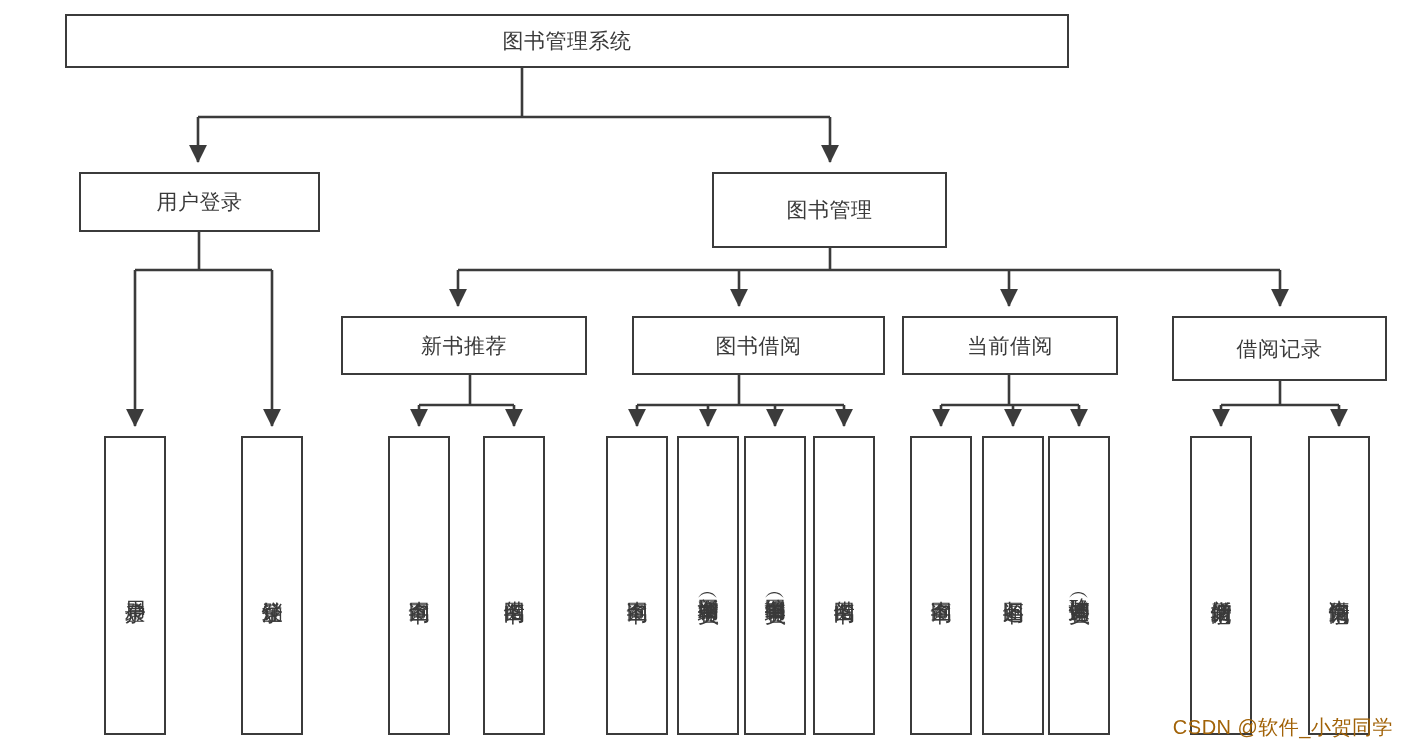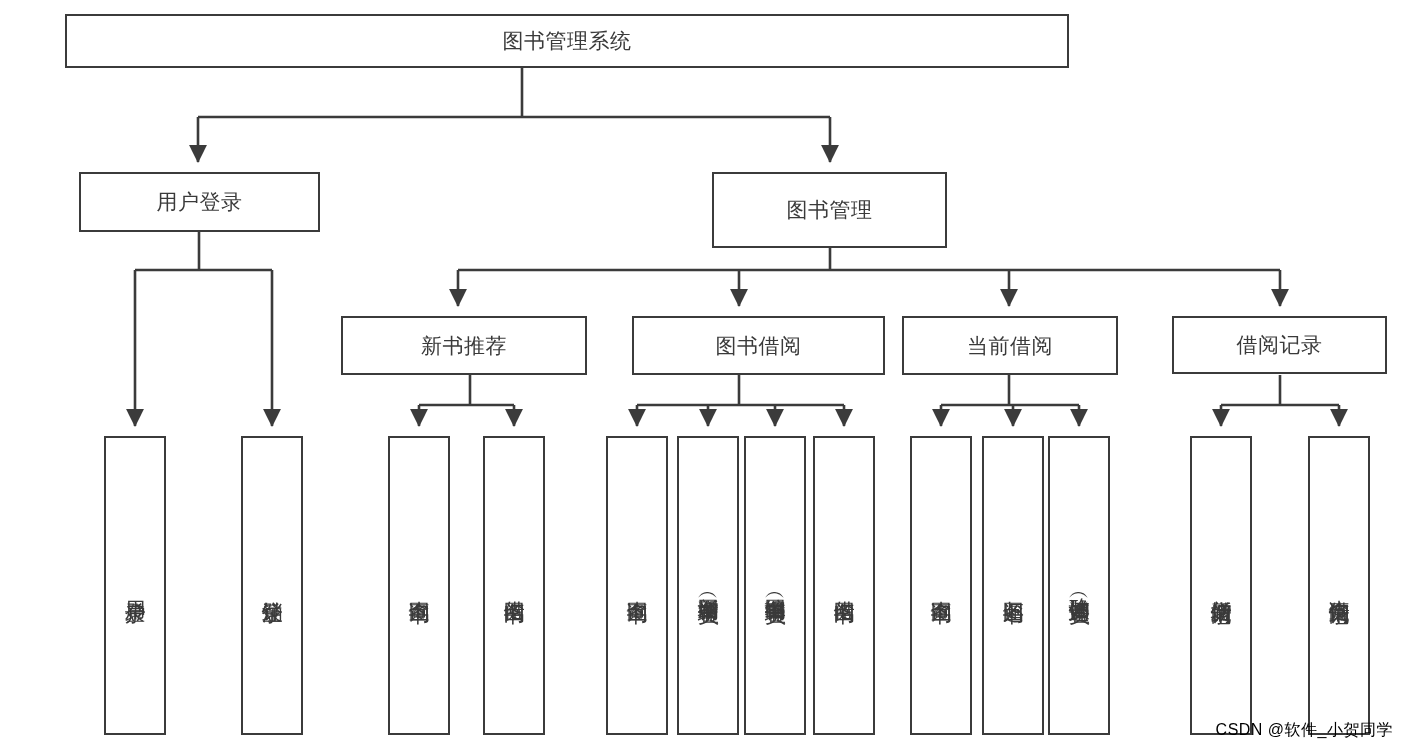--- a/index.html
+++ b/index.html
@@ -52,22 +52,22 @@
   }
   .node.vert .vtext {
     writing-mode: vertical-rl;
     text-orientation: upright;
     display: block;
   }
   #watermark {
     position: absolute;
     right: 12px;
     bottom: 6px;
-    font-size: 16px;
-    color: #000000;
+    font-size: 20px;
+    color: #a16207;
     letter-spacing: 0.5px;
     white-space: nowrap;
   }
 </style>
 </head>
 <body>
 
 <div id="canvas">
 
   <svg id="edges" viewBox="0 0 1405 747" xmlns="http://www.w3.org/2000/svg">
@@ -133,21 +133,21 @@
 
   <div class="node horiz" style="left: 341px; top: 316px; width: 246px; height: 59px; font-family: Liberation Serif, serif;">
     <span>新书推荐</span>
   </div>
   <div class="node horiz" style="left: 632px; top: 316px; width: 253px; height: 59px;">
     <span>图书借阅</span>
   </div>
   <div class="node horiz" style="left: 902px; top: 316px; width: 216px; height: 59px; justify-content: center;">
     <span>当前借阅</span>
   </div>
-  <div class="node horiz" style="left: 1172px; top: 316px; width: 215px; height: 58px;">
+  <div class="node horiz" style="left: 1172px; top: 316px; width: 215px; height: 65px;">
     <span>借阅记录</span>
   </div>
 
   <div class="node vert" style="left: 104px; top: 436px; width: 62px; height: 299px;">
     <span class="vtext">用户登录</span>
   </div>
   <div class="node vert" style="left: 241px; top: 436px; width: 62px; height: 299px;">
     <span class="vtext">注销登录</span>
   </div>
   <div class="node vert" style="left: 388px; top: 436px; width: 62px; height: 299px;">

